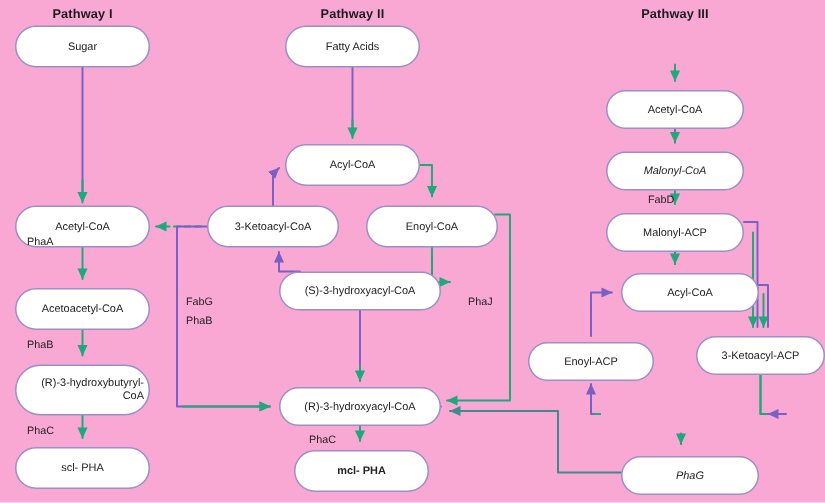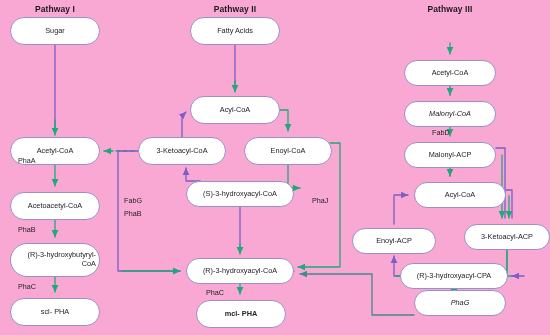--- a/index.html
+++ b/index.html
@@ -107,22 +107,21 @@
 <div class="node" style="left:186px;top:181px;width:108px;height:26px;">(S)-3-hydroxyacyl-CoA</div>
 <div class="node" style="left:186px;top:258px;width:108px;height:26px;">(R)-3-hydroxyacyl-CoA</div>
 <div class="node" style="left:196px;top:300px;width:90px;height:28px;font-weight:bold;">mcl- PHA</div>
 
 <div class="node" style="left:404px;top:60px;width:92px;height:26px;">Acetyl-CoA</div>
 <div class="node" style="left:404px;top:101px;width:92px;height:26px;font-style:italic;">Malonyl-CoA</div>
 <div class="node" style="left:404px;top:142px;width:92px;height:26px;">Malonyl-ACP</div>
 <div class="node" style="left:414px;top:182px;width:92px;height:26px;">Acyl-CoA</div>
 <div class="node" style="left:352px;top:228px;width:84px;height:26px;">Enoyl-ACP</div>
 <div class="node" style="left:464px;top:224px;width:86px;height:26px;">3-Ketoacyl-ACP</div>
-<div class="node" style="left:400px;top:263px;width:108px;height:26px;">(R)-3-hydroxyacyl-CPA</div>
-<div class="node" style="left:414px;top:290px;width:92px;height:26px;font-style:italic;">PhaG</div>
+<div class="node" style="left:414px;top:304px;width:92px;height:26px;font-style:italic;">PhaG</div>
 
 <div class="enz" style="left:18px;top:156px;">PhaA</div>
 <div class="enz" style="left:18px;top:225px;">PhaB</div>
 <div class="enz" style="left:18px;top:282px;">PhaC</div>
 <div class="enz" style="left:124px;top:196px;">FabG</div>
 <div class="enz" style="left:124px;top:209px;">PhaB</div>
 <div class="enz" style="left:312px;top:196px;">PhaJ</div>
 <div class="enz" style="left:206px;top:288px;">PhaC</div>
 <div class="enz" style="left:432px;top:128px;">FabD</div>
 

